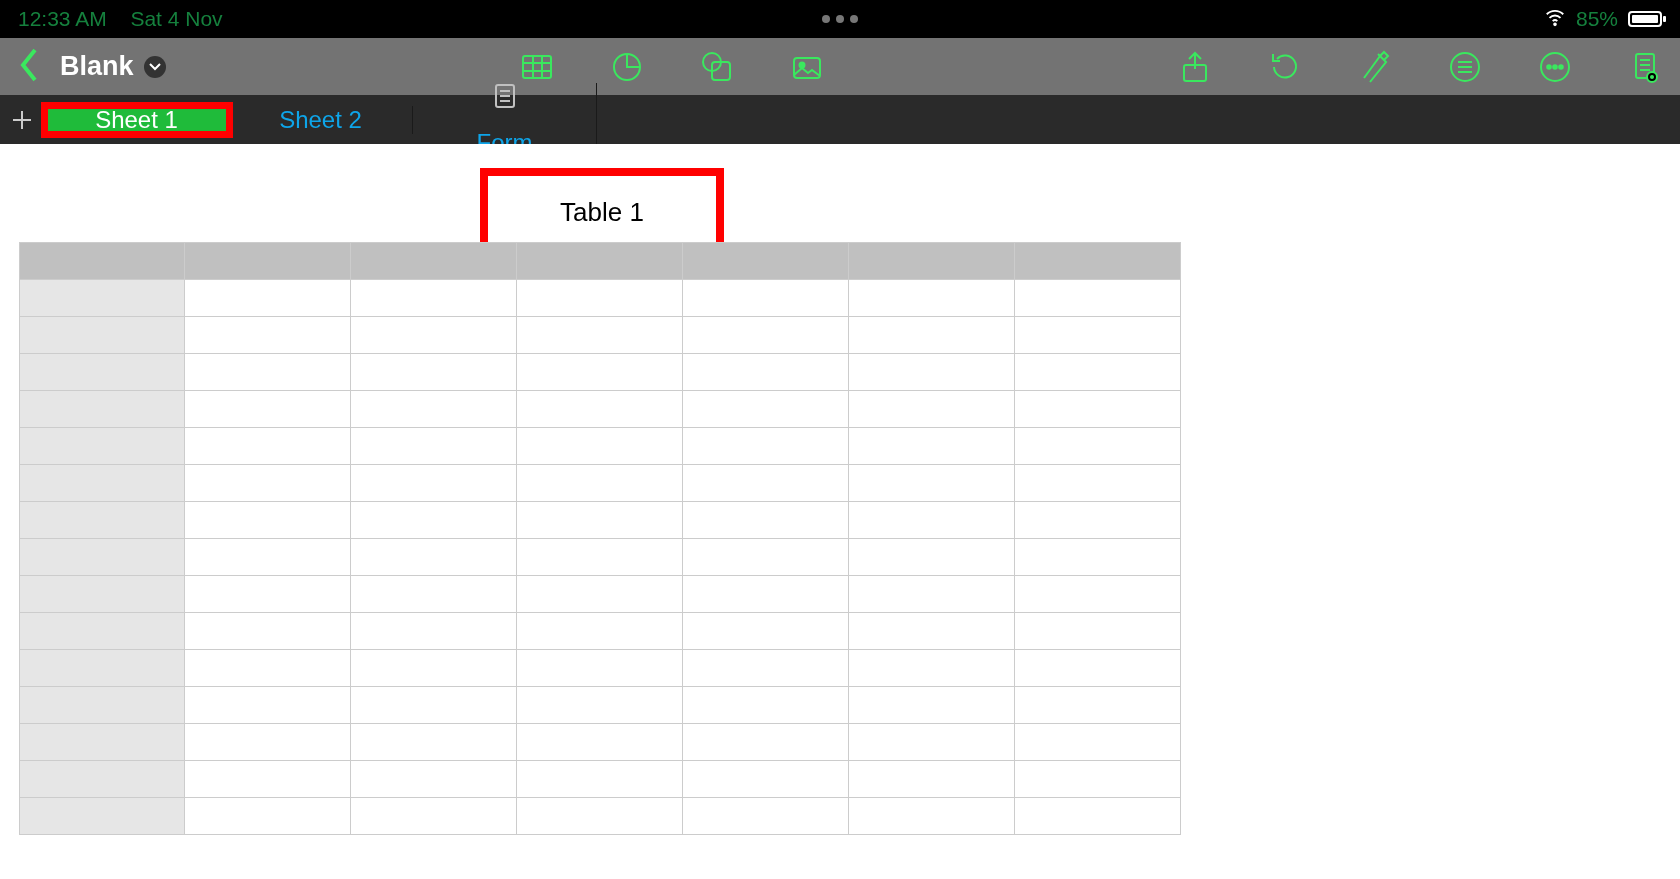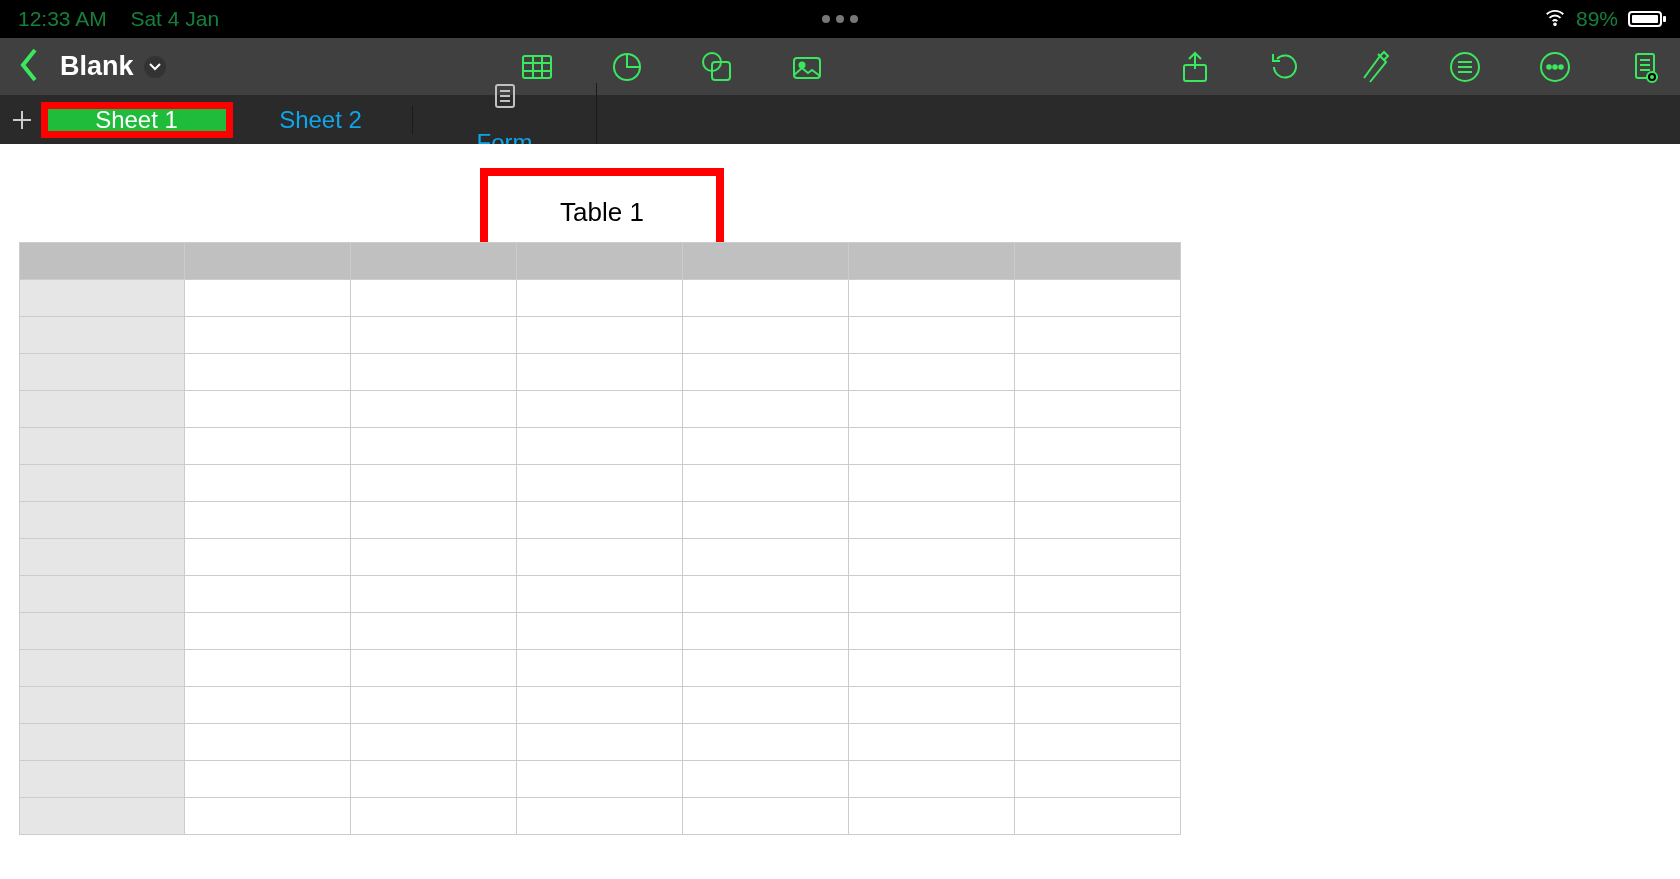--- a/index.html
+++ b/index.html
@@ -6,21 +6,21 @@
   html, body { margin:0; padding:0; width:1680px; height:879px; font-family:-apple-system,Helvetica,Arial,sans-serif; background:#fff; overflow:hidden;}
   .status-bar { height:38px; background:#000; color:#15803d; display:flex; align-items:center; padding:0 18px; justify-content:space-between; font-size:21px; }
   .status-left { display:flex; align-items:center; gap:6px; }
   .status-center { position:absolute; left:50%; transform:translateX(-50%); display:flex; gap:6px;}
   .dot{width:8px;height:8px;border-radius:50%;background:#777;}
   .status-right{display:flex;align-items:center;gap:10px;}
   .battery{width:34px;height:16px;border:2px solid #fff;border-radius:4px;position:relative;}
   .battery::after{content:"";position:absolute;right:-6px;top:3px;width:3px;height:6px;background:#fff;border-radius:1px;}
   .battery-level{position:absolute;left:2px;top:2px;bottom:2px;width:85%;background:#fff;border-radius:1px;}
 
-  .top-toolbar{height:57px;background:#404040;display:flex;align-items:center;padding:0 18px;justify-content:space-between;}
+  .top-toolbar{height:57px;background:#737373;display:flex;align-items:center;padding:0 18px;justify-content:space-between;}
   .tb-left{display:flex;align-items:center;gap:18px;}
   .doc-title{color:#fff;font-size:27px;font-weight:600;display:flex;align-items:center;gap:10px;}
   .chevdown{width:22px;height:22px;border-radius:50%;background:#333;display:flex;align-items:center;justify-content:center;}
   .tb-center{display:flex;align-items:center;gap:56px;}
   .tb-right{display:flex;align-items:center;gap:56px;}
   .ico{width:34px;height:34px;color:#3ae85e;stroke:#3ae85e;fill:none;stroke-width:2;display:inline-flex;}
 
   .sheet-bar{height:49px;background:#2a2a2a;display:flex;align-items:center;}
   .add-sheet{width:45px;display:flex;align-items:center;justify-content:center;color:#ccc;border-right:1px solid #1a1a1a;}
   .tab{width:184px;display:flex;align-items:center;justify-content:center;color:#0ea5e9;font-size:24px;border-right:1px solid #1a1a1a;cursor:pointer;}
@@ -36,37 +36,37 @@
   .row-header{background:#e6e6e6;}
   .col-a{width:165px;}
   .col-n{width:166px;}
 </style>
 </head>
 <body>
 
 <div class="status-bar">
   <div class="status-left">
     <span>12:33 AM</span>&nbsp;&nbsp;
-    <span>Sat 4 Jan</span>
+    <span>Sat 4 Nov</span>
   </div>
   <div class="status-center">
     <div class="dot"></div>
       <div class="dot"></div>
       <div class="dot"></div>
   </div>
   <div class="status-right">
     <span>
       <svg width="22" height="22" viewBox="0 0 24 24" fill="none" stroke="#fff" stroke-width="2">
           <path d="M3 9c5-5 13-5 18 0"></path>
           <path d="M6 13c3.5-3.5 8.5-3.5 12 0"></path>
           <path d="M9.5 16.5c1.5-1.5 3.5-1.5 5 0"></path>
           <circle cx="12" cy="20" r="1" fill="#fff"></circle>
         </svg>
     </span>
-    <span>89%</span>
+    <span>85%</span>
     <span class="battery">
         <span class="battery-level"></span>
       </span>
   </div>
 </div>
 
 <div class="top-toolbar">
   <div class="tb-left">
     <span>
       <svg width="24" height="38" viewBox="0 0 24 38" stroke="#3ae85e" stroke-width="4" fill="none">

